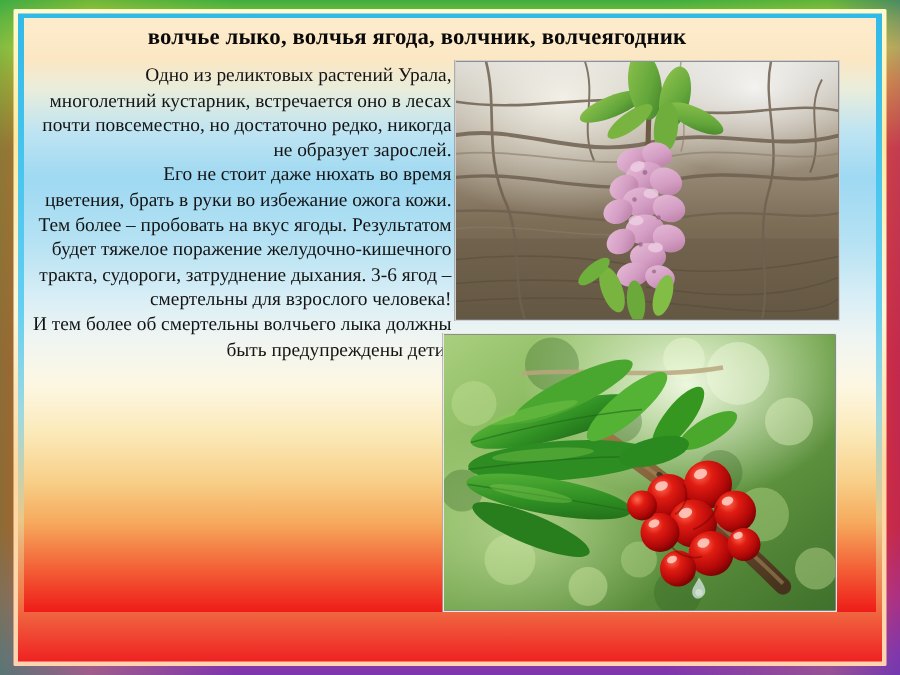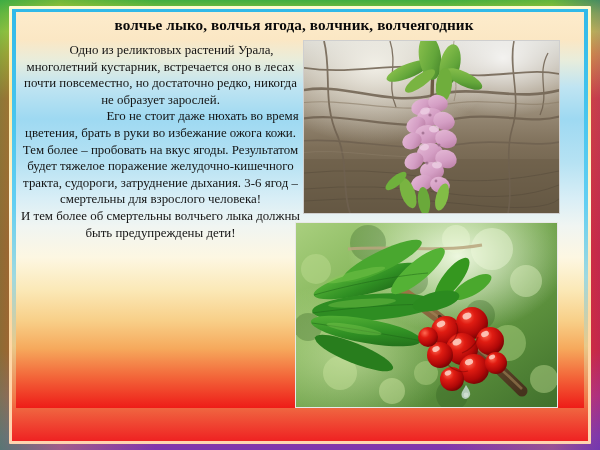--- a/index.html
+++ b/index.html
@@ -103,21 +103,20 @@
   
   .title-bar {
     position: absolute;
     left: 0;
     top: 0;
     width: 524px;
     height: 26px;
     display: flex;
     align-items: center;
     justify-content: center;
-    padding-left: 16px;
   }
   .title-text {
     font-family: "Liberation Serif", serif;
     font-weight: bold;
     font-size: 15.2px;
     color: #0a0a0a;
     letter-spacing: 0.1px;
     white-space: nowrap;
   }
 
@@ -127,21 +126,21 @@
     left: 4px;
     top: 30px;
     width: 281px;
   }
   .para {
     font-family: "Liberation Serif", serif;
     font-size: 12.9px;
     line-height: 16.6px;
     color: #111111;
     margin: 0;
-    text-align: center;
+    text-align: right;
     color: #141414;
   }
   .para.indent-small { text-indent: 22px; }
   .para.indent-big   { text-indent: 84px; }
   .para b { font-weight: bold; }
 
   
   .photo {
     position: absolute;
     overflow: hidden;

